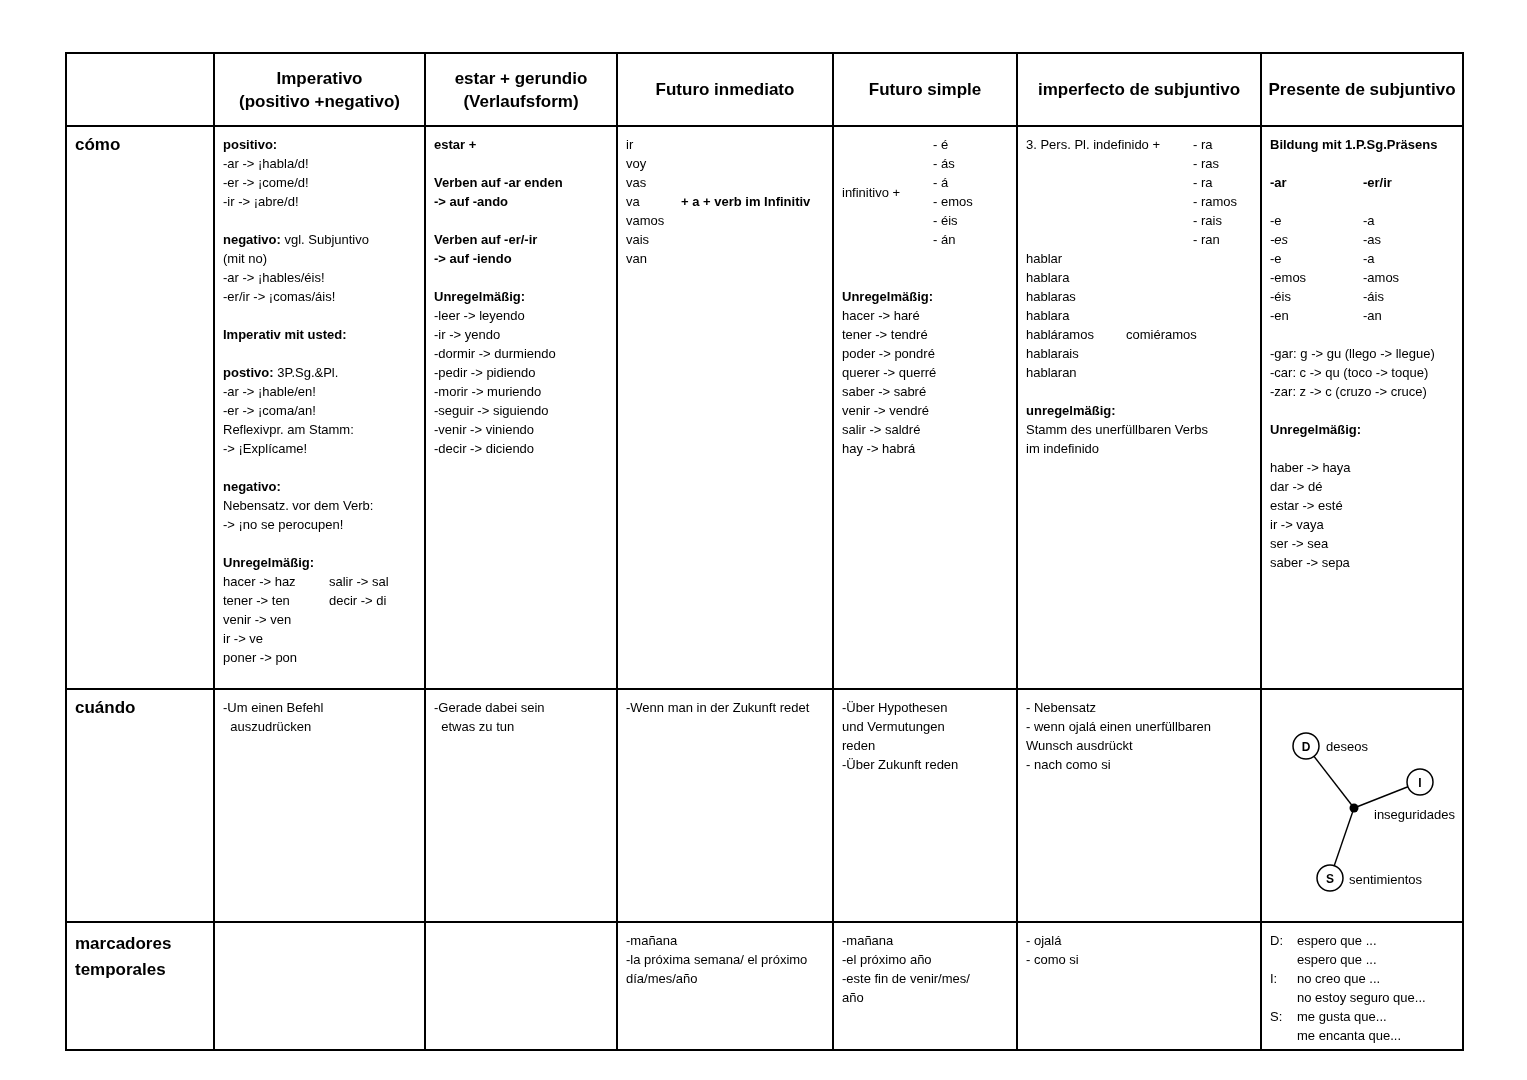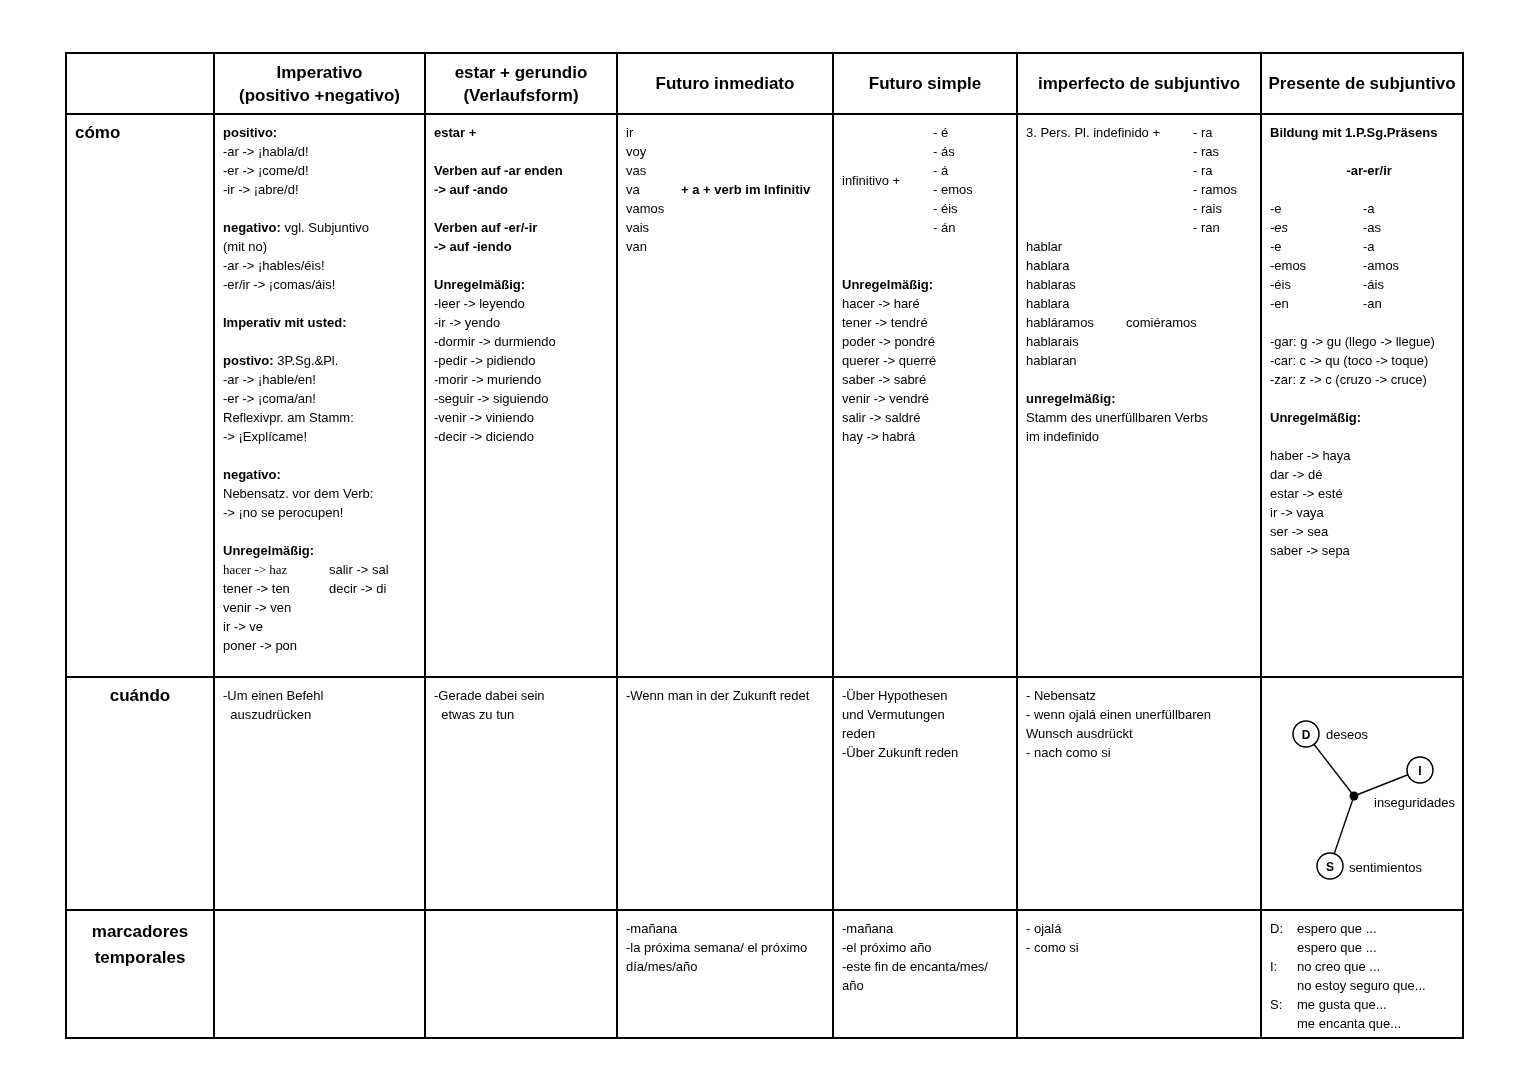--- a/index.html
+++ b/index.html
@@ -18,21 +18,21 @@
   .ln { line-height: 19px; min-height: 19px; white-space: pre-wrap; }
   .pair { display: flex; }
   .pl { flex: 0 0 auto; }
   .bb { font-weight: bold; }
   .side { display: flex; }
   .side.center { align-items: center; }
   .side-l { flex: 0 0 auto; }
   .side-r { flex: 0 0 auto; }
   .rowlabel { font-size: 17px; font-weight: bold; }
   .lbl-top { vertical-align: top; padding: 12px 8px 8px 32px; }
-  .lbl-mid { vertical-align: middle; text-align: center; }
+  .lbl-mid { vertical-align: middle; }
   .rowlabel .ln { line-height: 26px; min-height: 26px; }
   .vmid { vertical-align: middle; }
   .padt { padding-top: 16px; }
   .tight .ln { white-space: pre; }
   .diagram-cell { padding: 2px 0 0 12px; vertical-align: top; }
   svg .conn { stroke: #000; stroke-width: 1.4px; }
   svg .node { fill: #fff; stroke: #000; stroke-width: 1.5px; }
   svg .dot  { fill: #000; }
   svg .nl  { font-size: 12px; font-weight: bold; text-anchor: middle; }
   svg .lbl { font-size: 13px; }
@@ -45,21 +45,21 @@
     <colgroup>
       <col style="width:148px">
       <col style="width:211px">
       <col style="width:192px">
       <col style="width:216px">
       <col style="width:184px">
       <col style="width:244px">
       <col style="width:202px">
     </colgroup>
     <tbody>
-      <tr class="hdr" style="height:61px">
+      <tr class="hdr" style="height:73px">
         <th class="corner"></th>
         <th>
             <div class="ln">Imperativo</div>
             <div class="ln">(positivo +negativo)</div>
           </th>
         <th>
             <div class="ln">estar + gerundio</div>
             <div class="ln">(Verlaufsform)</div>
           </th>
         <th>
@@ -95,21 +95,21 @@
             <div class="ln">-ar -&gt; ¡hable/en!</div>
             <div class="ln">-er -&gt; ¡coma/an!</div>
             <div class="ln">Reflexivpr. am Stamm:</div>
             <div class="ln">-&gt; ¡Explícame!</div>
             <div class="ln gap"></div>
             <div class="ln"><span class="bb">negativo:</span></div>
             <div class="ln">Nebensatz. vor dem Verb:</div>
             <div class="ln">-&gt; ¡no se perocupen!</div>
             <div class="ln gap"></div>
             <div class="ln"><span class="bb">Unregelmäßig:</span></div>
-            <div class="ln pair"><span class="pl" style="width: 106px; font-family: Liberation Serif, serif;">hacer -&gt; haz</span><span>salir -&gt; sal</span></div>
+            <div class="ln pair"><span class="pl" style="width: 106px;">hacer -&gt; haz</span><span>salir -&gt; sal</span></div>
             <div class="ln pair"><span class="pl" style="width: 106px;">tener -&gt; ten</span><span>decir -&gt; di</span></div>
             <div class="ln">venir -&gt; ven</div>
             <div class="ln">ir -&gt; ve</div>
             <div class="ln">poner -&gt; pon</div>
           </td>
         <td class="cell">
             <div class="ln"><span class="bb">estar +</span></div>
             <div class="ln gap"></div>
             <div class="ln"><span class="bb">Verben auf -ar enden</span></div>
             <div class="ln"><span class="bb">-&gt; auf -ando</span></div>
@@ -180,21 +180,21 @@
             <div class="ln">hablarais</div>
             <div class="ln">hablaran</div>
             <div class="ln gap"></div>
             <div class="ln"><span class="bb">unregelmäßig:</span></div>
             <div class="ln">Stamm des unerfüllbaren Verbs</div>
             <div class="ln">im indefinido</div>
           </td>
         <td class="cell tight">
             <div class="ln"><span class="bb">Bildung mit 1.P.Sg.Präsens</span></div>
             <div class="ln gap"></div>
-            <div class="ln pair"><span class="pl bb" style="width: 93px; text-align: right;">-ar</span><span class="bb">-er/ir</span></div>
+            <div class="ln pair"><span class="pl bb" style="width: 93px;">-ar</span><span class="bb">-er/ir</span></div>
             <div class="ln gap"></div>
             <div class="ln pair"><span class="pl" style="width: 93px;">-e</span><span>-a</span></div>
             <div class="ln pair"><span class="pl" style="width: 93px; font-style: italic;">-es</span><span>-as</span></div>
             <div class="ln pair"><span class="pl" style="width: 93px;">-e</span><span>-a</span></div>
             <div class="ln pair"><span class="pl" style="width: 93px;">-emos</span><span>-amos</span></div>
             <div class="ln pair"><span class="pl" style="width: 93px;">-éis</span><span>-áis</span></div>
             <div class="ln pair"><span class="pl" style="width: 93px;">-en</span><span>-an</span></div>
             <div class="ln gap"></div>
             <div class="ln">-gar: g -&gt; gu (llego -&gt; llegue)</div>
             <div class="ln">-car: c -&gt; qu (toco -&gt; toque)</div>
@@ -263,21 +263,21 @@
         <td class="cell"></td>
         <td class="cell"></td>
         <td class="cell padt">
             <div class="ln">-mañana</div>
             <div class="ln">-la próxima semana/ el próximo</div>
             <div class="ln">día/mes/año</div>
           </td>
         <td class="cell padt">
             <div class="ln">-mañana</div>
             <div class="ln">-el próximo año</div>
-            <div class="ln">-este fin de encanta/mes/</div>
+            <div class="ln">-este fin de venir/mes/</div>
             <div class="ln">año</div>
           </td>
         <td class="cell padt">
             <div class="ln">- ojalá</div>
             <div class="ln">- como si</div>
           </td>
         <td class="cell">
             <div class="ln pair"><span class="pl" style="width: 27px;">D:</span><span>espero que ...</span></div>
             <div class="ln pair"><span class="pl" style="width: 27px;"></span><span>espero que ...</span></div>
             <div class="ln pair"><span class="pl" style="width: 27px;">I:</span><span>no creo que ...</span></div>

